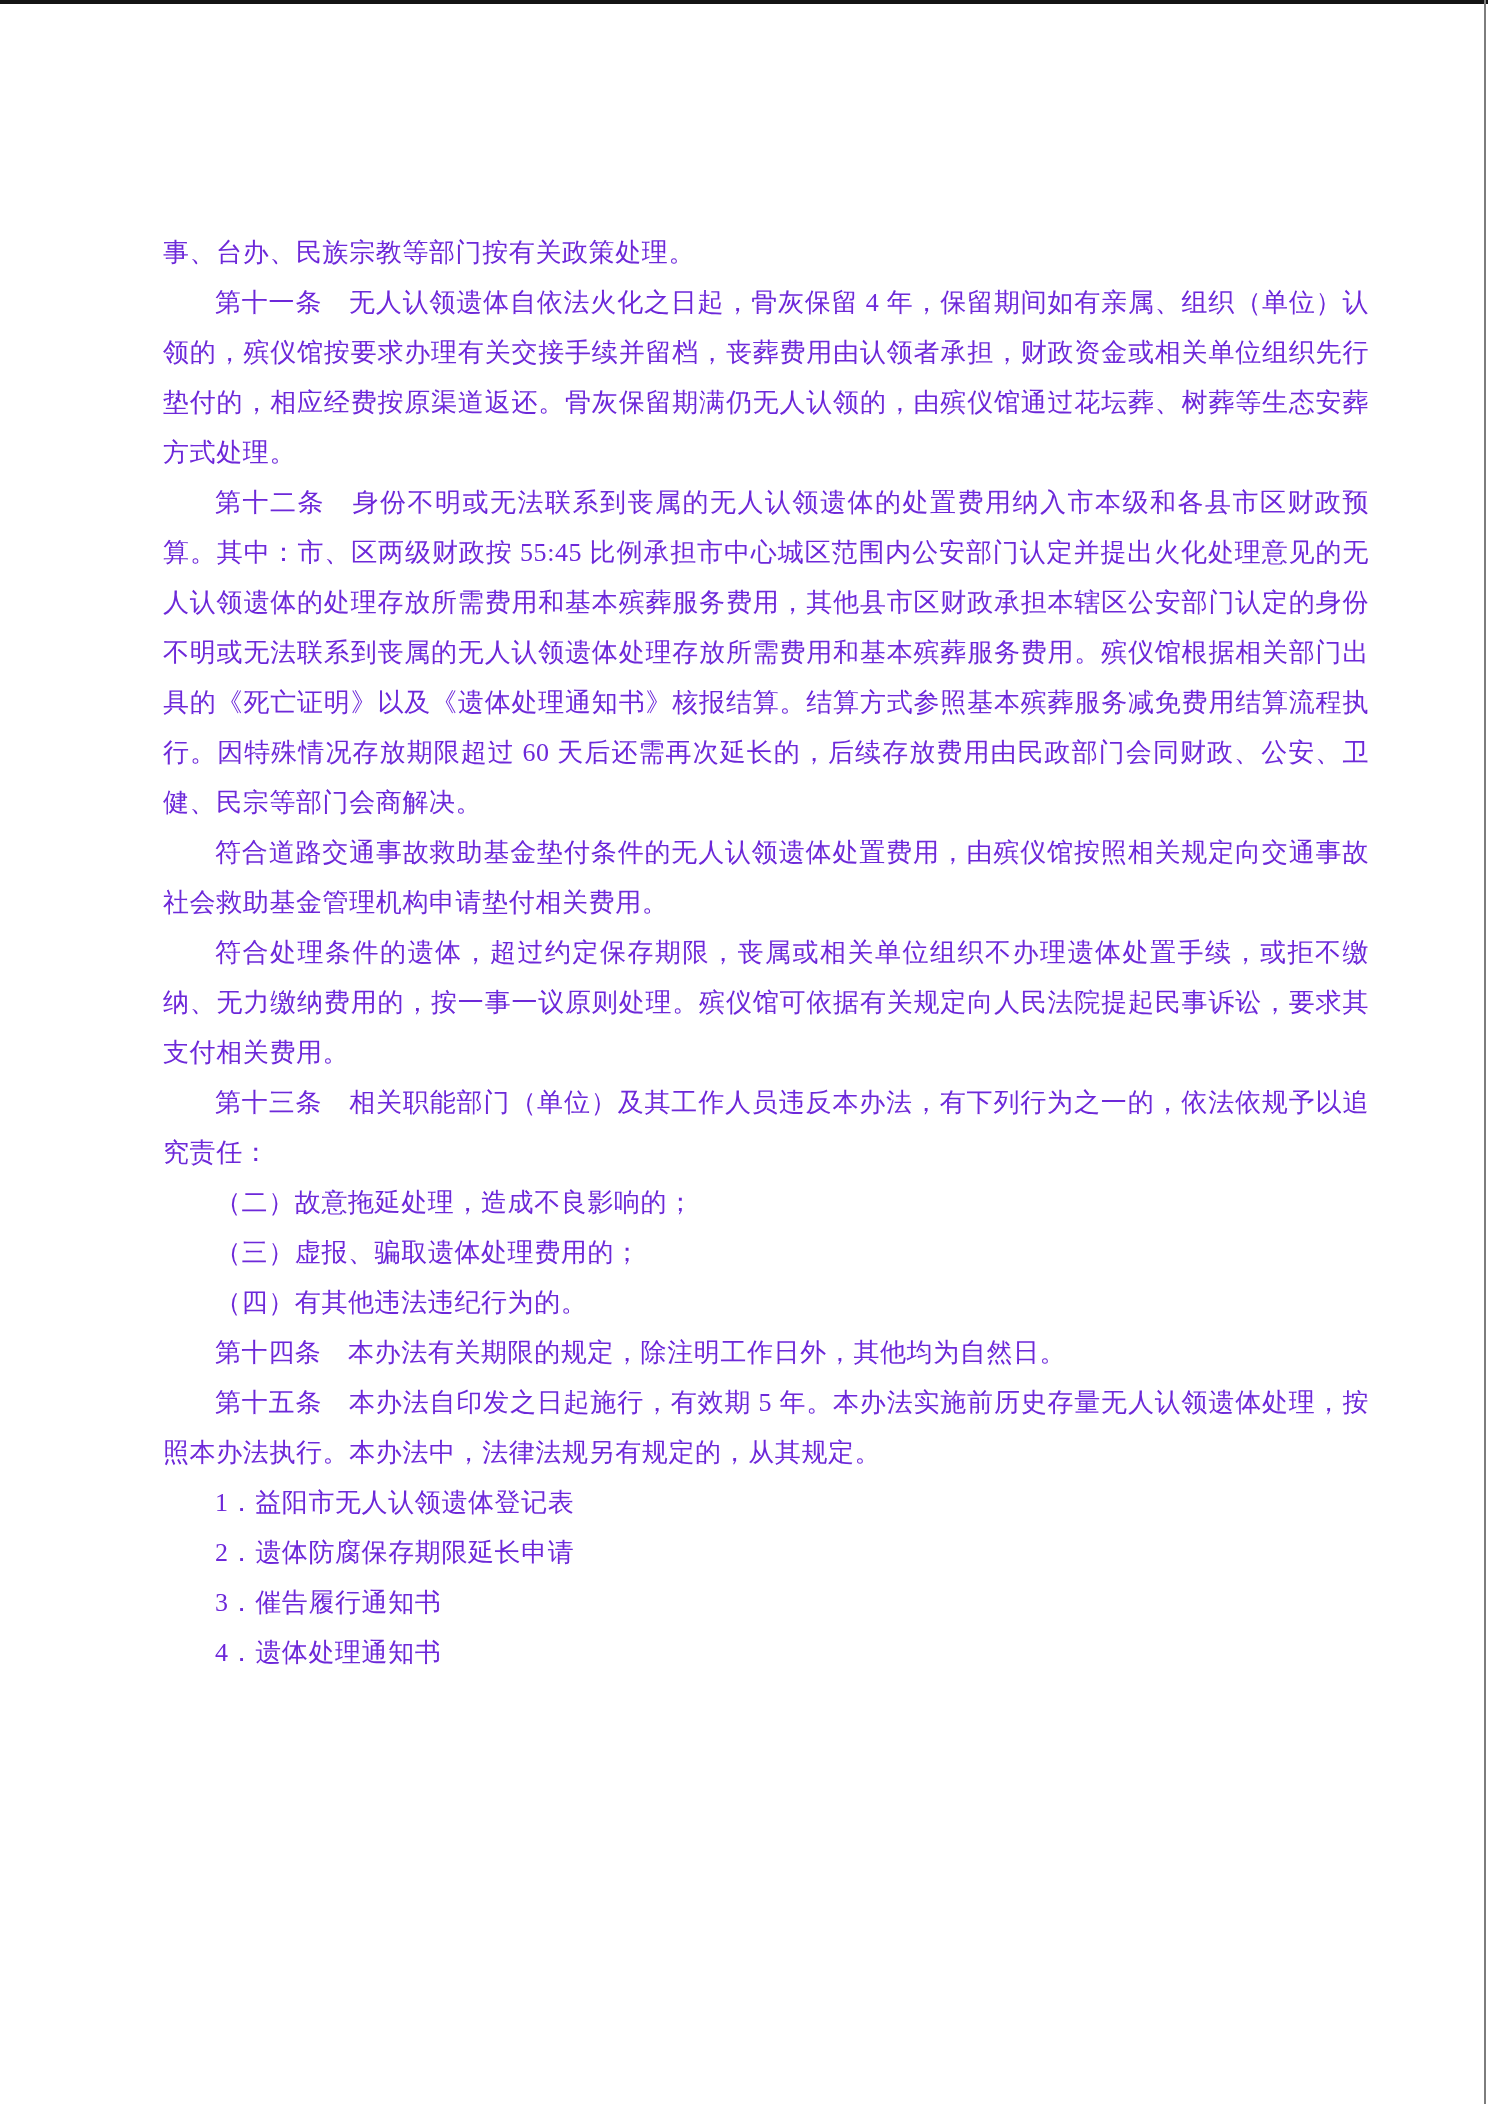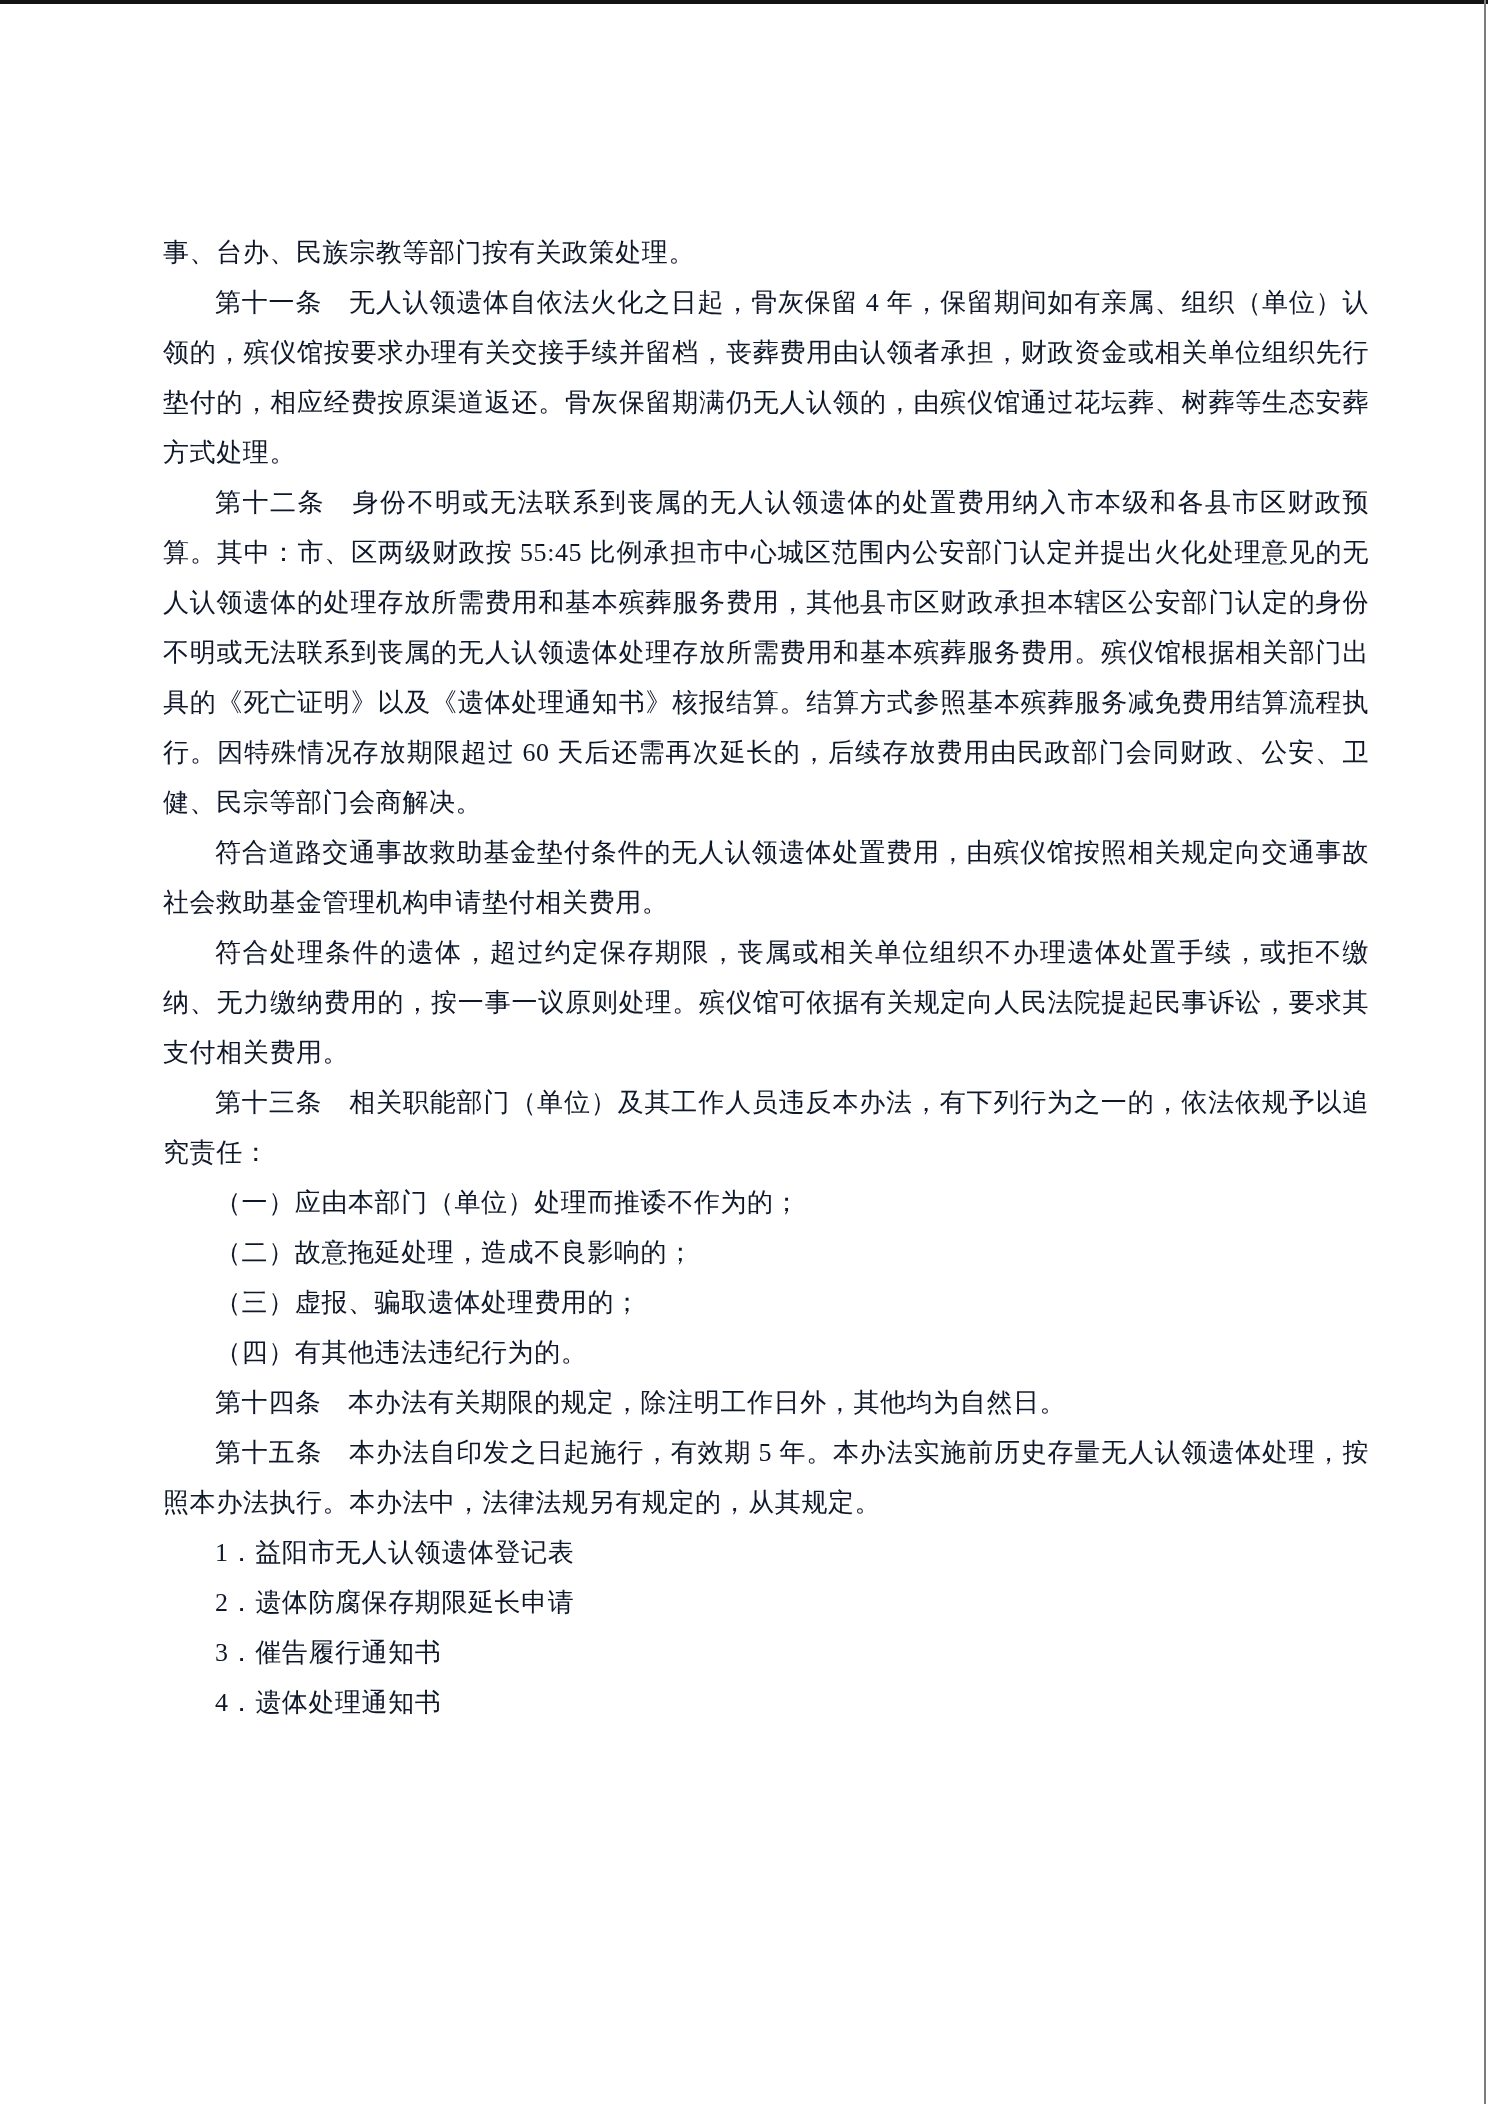--- a/index.html
+++ b/index.html
@@ -41,28 +41,27 @@
   .text-block p.flush { text-indent: 0; }
   .text-block p.gap-before { margin-top: 52px; }
 </style>
 </head>
 <body>
 
 <div class="page" style="background: rgb(255, 255, 255);">
   <div class="top-bar" style="background: rgb(20, 20, 20);"></div>
   <div class="right-edge-line" style="background: rgb(125, 125, 125);"></div>
 
-  <div class="text-block" style="color: #0f172a;">
+  <div class="text-block" style="color: #6d28d9;">
     <p class="flush">事、台办、民族宗教等部门按有关政策处理。</p>
     <p>第十一条　无人认领遗体自依法火化之日起，骨灰保留 4 年，保留期间如有亲属、组织（单位）认领的，殡仪馆按要求办理有关交接手续并留档，丧葬费用由认领者承担，财政资金或相关单位组织先行垫付的，相应经费按原渠道返还。骨灰保留期满仍无人认领的，由殡仪馆通过花坛葬、树葬等生态安葬方式处理。</p>
     <p>第十二条　身份不明或无法联系到丧属的无人认领遗体的处置费用纳入市本级和各县市区财政预算。其中：市、区两级财政按 55:45 比例承担市中心城区范围内公安部门认定并提出火化处理意见的无人认领遗体的处理存放所需费用和基本殡葬服务费用，其他县市区财政承担本辖区公安部门认定的身份不明或无法联系到丧属的无人认领遗体处理存放所需费用和基本殡葬服务费用。殡仪馆根据相关部门出具的《死亡证明》以及《遗体处理通知书》核报结算。结算方式参照基本殡葬服务减免费用结算流程执行。因特殊情况存放期限超过 60 天后还需再次延长的，后续存放费用由民政部门会同财政、公安、卫健、民宗等部门会商解决。</p>
     <p>符合道路交通事故救助基金垫付条件的无人认领遗体处置费用，由殡仪馆按照相关规定向交通事故社会救助基金管理机构申请垫付相关费用。</p>
     <p>符合处理条件的遗体，超过约定保存期限，丧属或相关单位组织不办理遗体处置手续，或拒不缴纳、无力缴纳费用的，按一事一议原则处理。殡仪馆可依据有关规定向人民法院提起民事诉讼，要求其支付相关费用。</p>
     <p>第十三条　相关职能部门（单位）及其工作人员违反本办法，有下列行为之一的，依法依规予以追究责任：</p>
-    <p>（一）应由本部门（单位）处理而推诿不作为的；</p>
     <p>（二）故意拖延处理，造成不良影响的；</p>
     <p>（三）虚报、骗取遗体处理费用的；</p>
     <p>（四）有其他违法违纪行为的。</p>
     <p>第十四条　本办法有关期限的规定，除注明工作日外，其他均为自然日。</p>
     <p>第十五条　本办法自印发之日起施行，有效期 5 年。本办法实施前历史存量无人认领遗体处理，按照本办法执行。本办法中，法律法规另有规定的，从其规定。</p>
     <p>1．益阳市无人认领遗体登记表</p>
     <p>2．遗体防腐保存期限延长申请</p>
     <p>3．催告履行通知书</p>
     <p>4．遗体处理通知书</p>
   </div>

